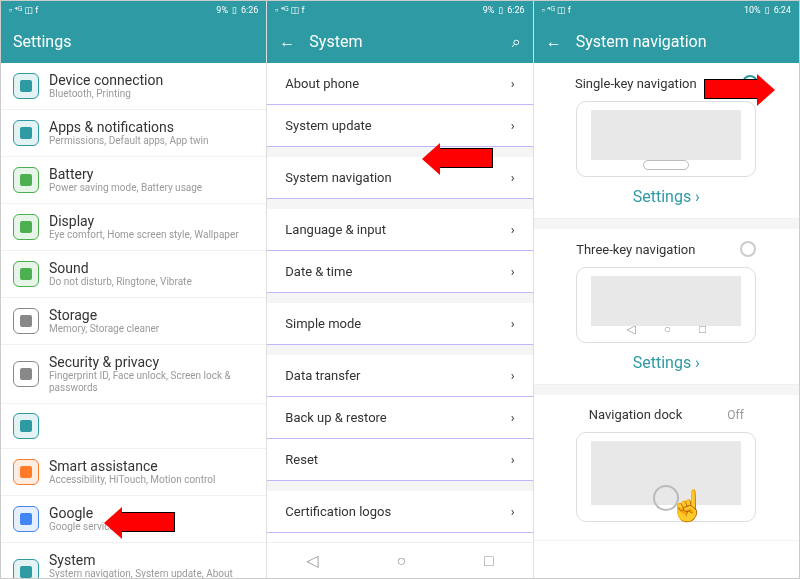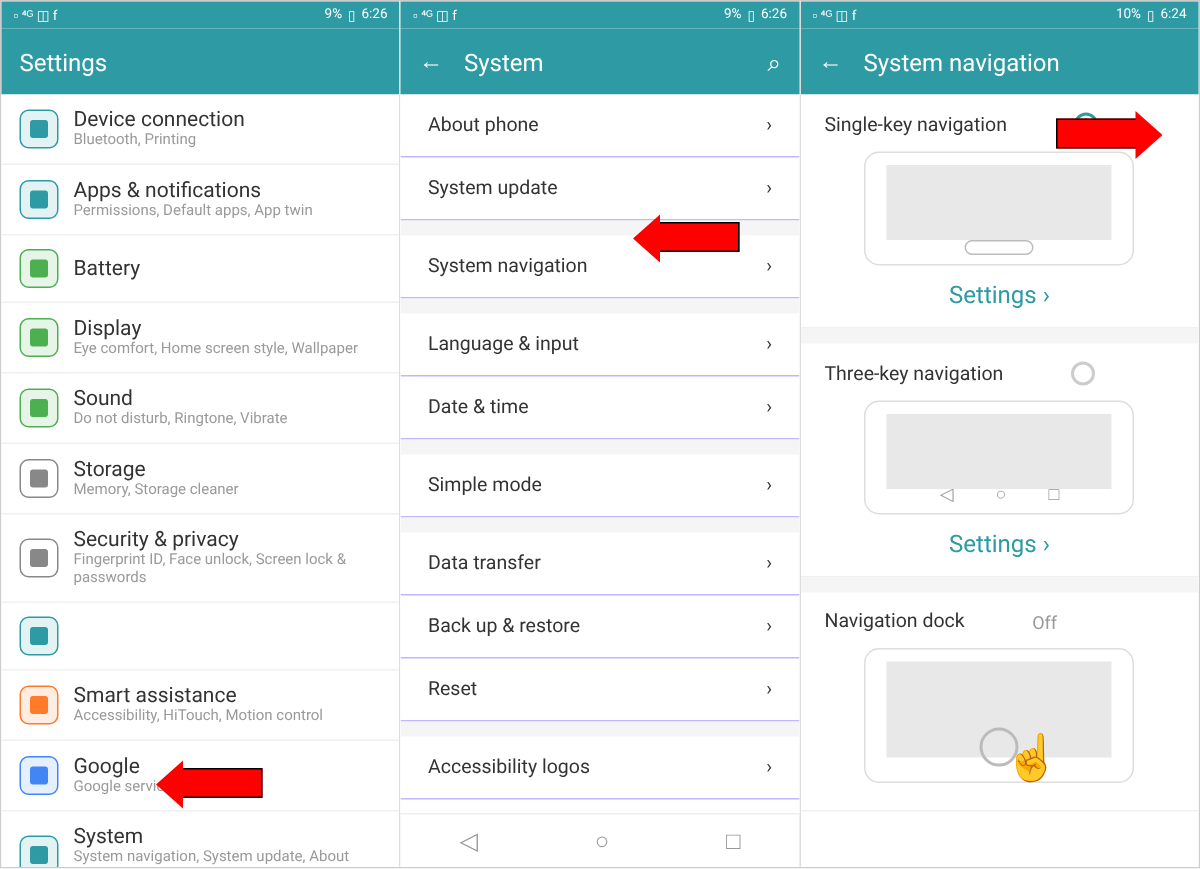--- a/index.html
+++ b/index.html
@@ -13,21 +13,21 @@
 .topbar .title{flex:1;}
 .content{flex:1;overflow:hidden;background:#fff;}
 .item{padding:9px 12px;border-bottom:1px solid #f0f0f0;display:flex;align-items:center;gap:10px;cursor:pointer;}
 .item .icon{width:26px;height:26px;border-radius:6px;display:flex;align-items:center;justify-content:center;flex-shrink:0;}
 .item .txt{flex:1;min-width:0;}
 .item .label{font-size:14px;color:#333;}
 .item .sub{font-size:10px;color:#9a9a9a;line-height:1.2;}
 .sysitem{padding:13px 18px;border-bottom:1px solid #c4b5fd;display:flex;align-items:center;justify-content:space-between;font-size:13px;color:#333;cursor:pointer;}
 .gap{height:10px;background:#f5f5f5;}
 .navopt{padding:12px 16px;border-bottom:1px solid #f0f0f0;}
-.navopt .row{display:flex;justify-content:flex-start;align-items:center;font-size:13px;color:#333;gap:45px;}
+.navopt .row{display:flex;justify-content:center;align-items:center;font-size:13px;color:#333;gap:45px;}
 .radio{width:16px;height:16px;border:2px solid #ccc;border-radius:50%;}
 .radio.selected{border-color:#2e9aa3;position:relative;}
 .radio.selected::after{content:'';position:absolute;inset:2px;background:#2e9aa3;border-radius:50%;}
 .preview{margin:10px auto 6px;width:180px;height:76px;border:1px solid #ddd;border-radius:10px;background:#fff;display:flex;align-items:flex-end;justify-content:center;padding-bottom:6px;position:relative;}
 .preview .bar{width:150px;height:50px;background:#e8e8e8;position:absolute;top:8px;}
 .preview .pill{width:46px;height:10px;border:1px solid #bbb;border-radius:5px;}
 .preview .keys{display:flex;gap:28px;color:#999;font-size:12px;}
 .preview .dock{position:absolute;bottom:10px;left:50%;transform:translateX(-50%);width:26px;height:26px;border:2px solid #bbb;border-radius:50%;}
 .settingslink{text-align:center;color:#2e9aa3;font-size:16px;padding:4px 0 0;}
 .off{color:#999;font-size:12px;}
@@ -69,20 +69,21 @@
             <div class="label">Apps &amp; notifications</div>
             <div class="sub">Permissions, Default apps, App twin</div>
           </div>
         </div>
         <div class="item">
           <div class="icon" style="background:#4caf5022;border:1px solid #4caf50;">
             <span style="width:12px;height:12px;background:#4caf50;border-radius:2px;display:block"></span>
           </div>
           <div class="txt">
             <div class="label">Battery</div>
+            <div class="sub">Power saving mode, Battery usage</div>
           </div>
         </div>
         <div class="item">
           <div class="icon" style="background:#4caf5022;border:1px solid #4caf50;">
             <span style="width:12px;height:12px;background:#4caf50;border-radius:2px;display:block"></span>
           </div>
           <div class="txt">
             <div class="label">Display</div>
             <div class="sub">Eye comfort, Home screen style, Wallpaper</div>
           </div>
@@ -196,21 +197,21 @@
         <div class="sysitem">
           <span>Back up &amp; restore</span>
           <span class="chev">›</span>
         </div>
         <div class="sysitem">
           <span>Reset</span>
           <span class="chev">›</span>
         </div>
         <div class="gap"></div>
         <div class="sysitem">
-          <span>Accessibility logos</span>
+          <span>Certification logos</span>
           <span class="chev">›</span>
         </div>
       </div>
   <div class="navbar">
         <span>◁</span>
         <span>○</span>
         <span>□</span>
       </div>
   <div class="arrow" style="top:147px;left:170px;"></div>
 </div>

